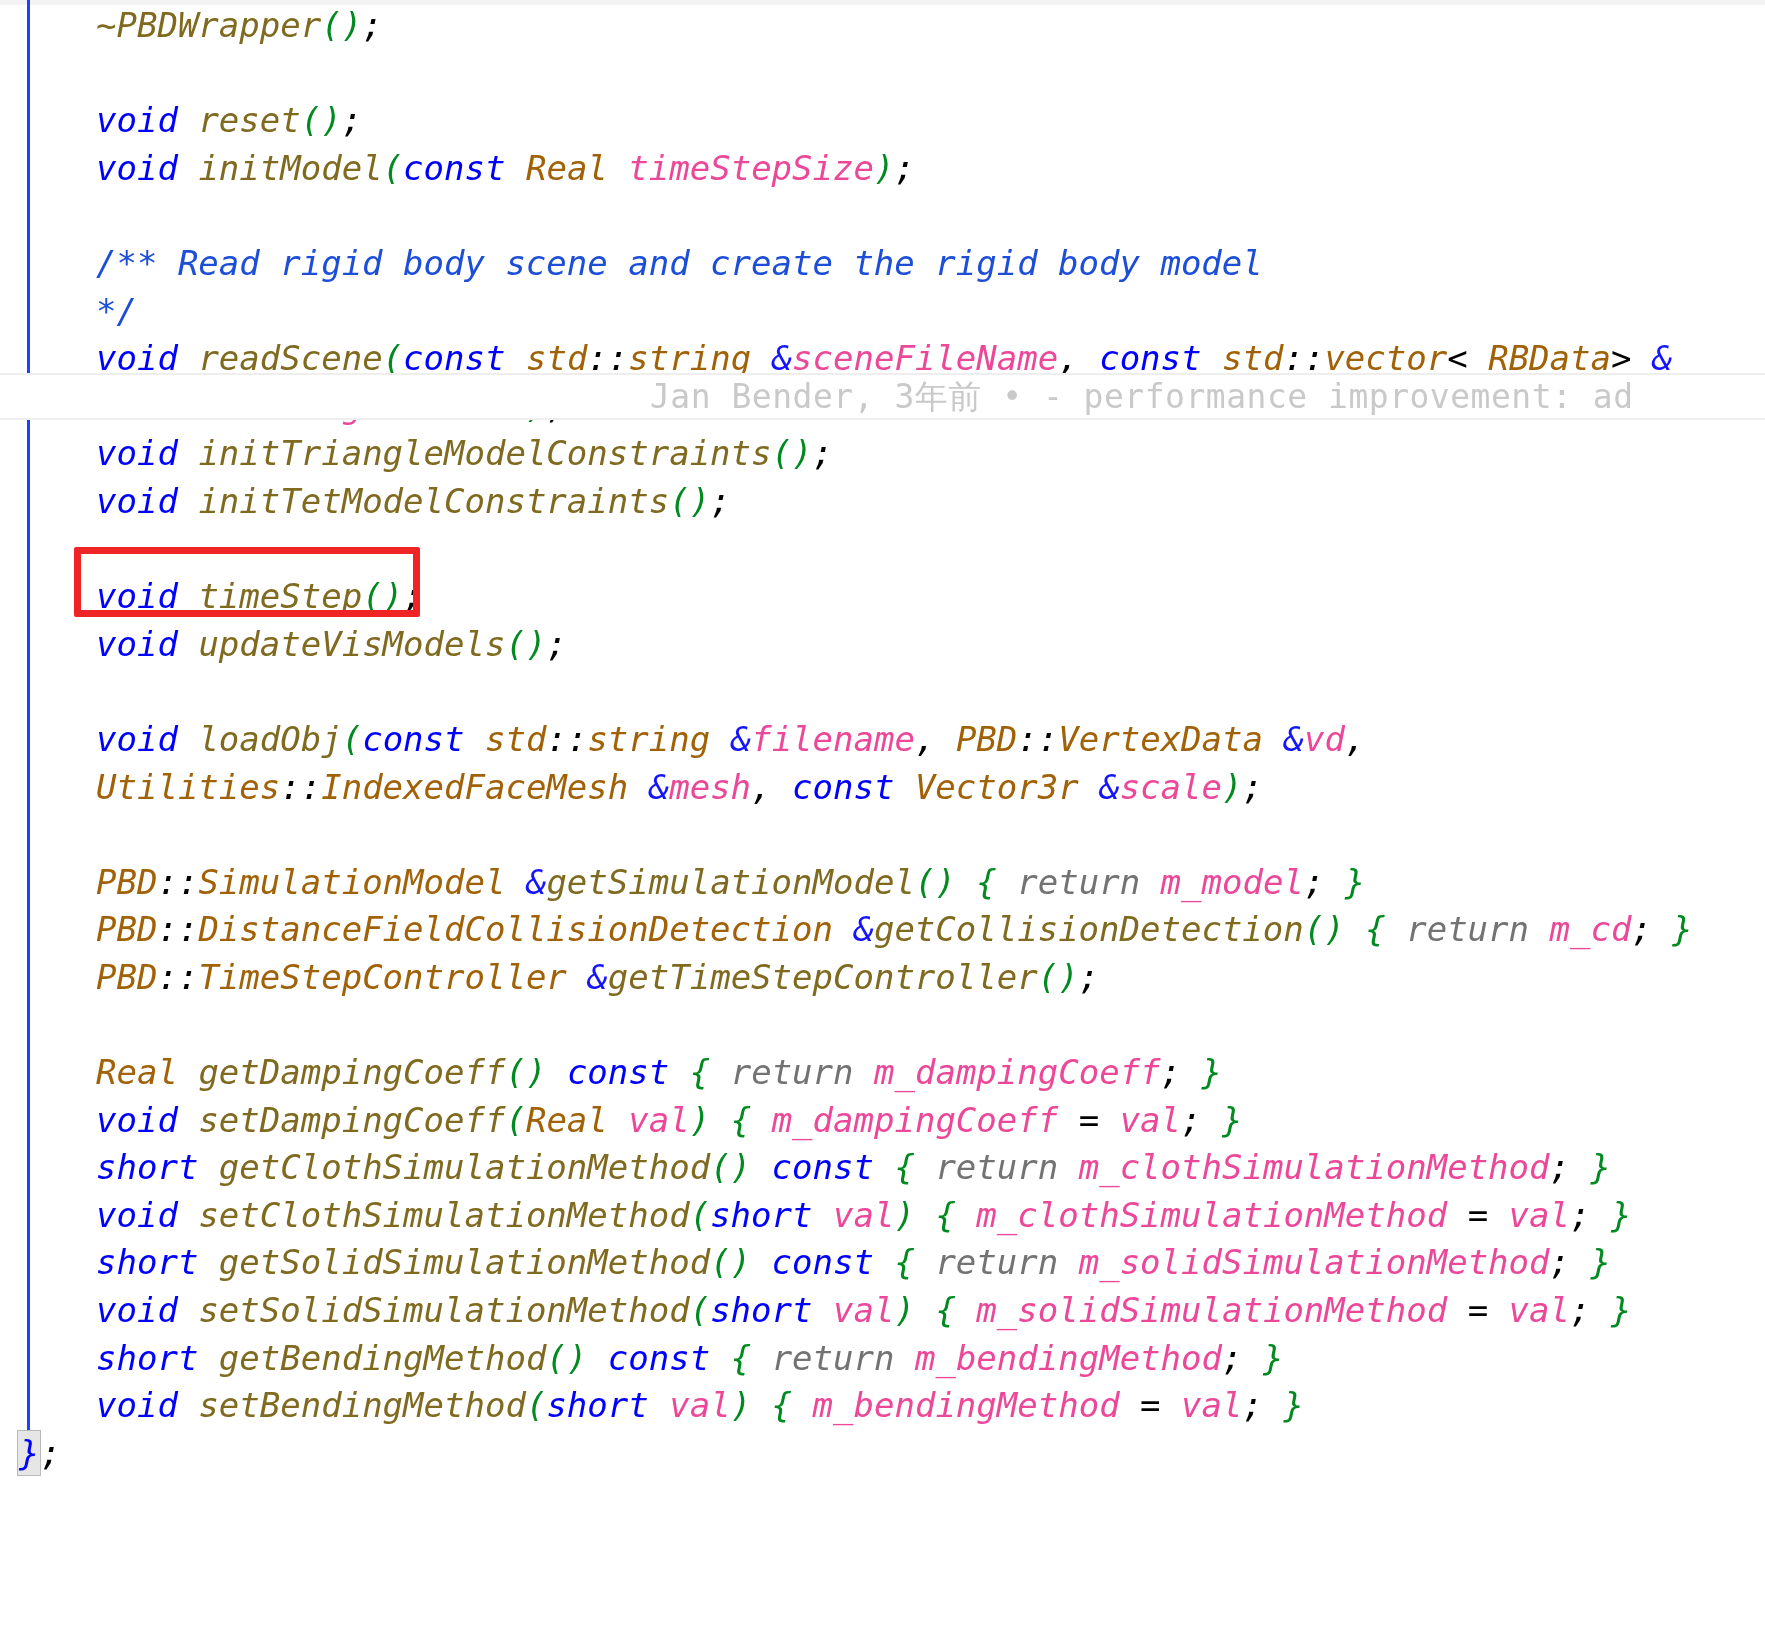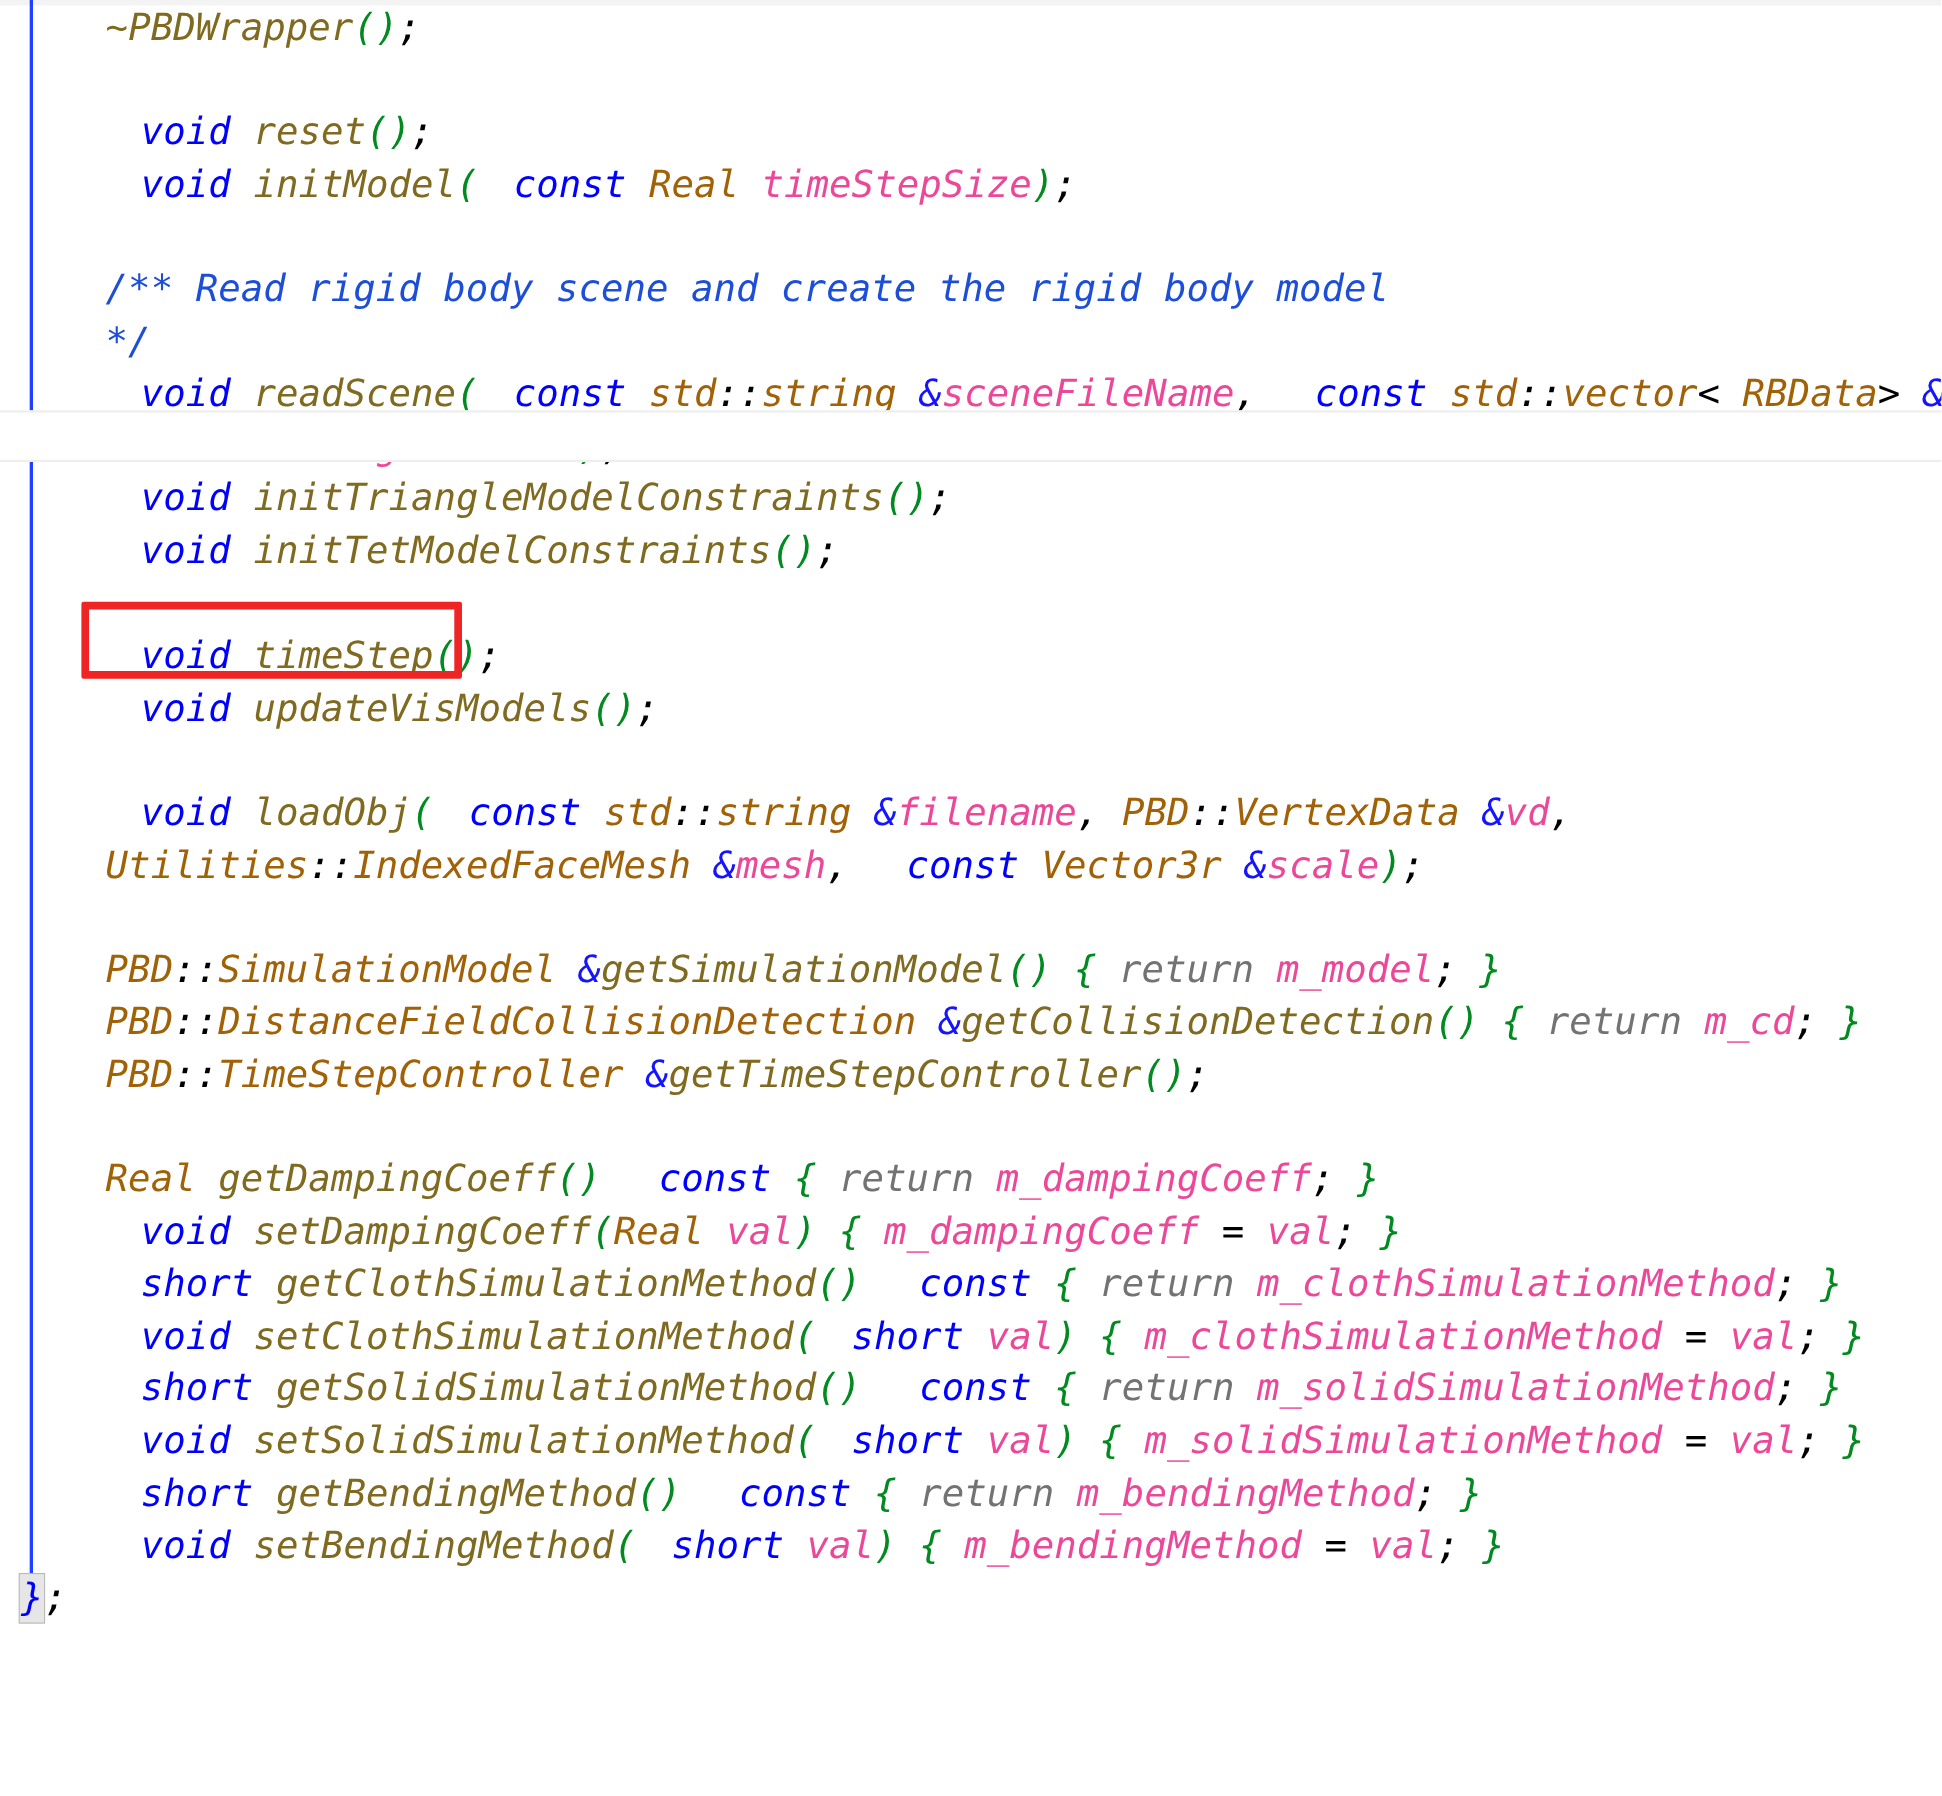--- a/index.html
+++ b/index.html
@@ -55,21 +55,21 @@
   }
   .line {
     height: 47.6px;
     position: relative;
     padding-left: 96px;
     white-space: pre;
   }
   .line.noindent { padding-left: 18px; }
 
   
-  .kw    { color: #0000ff; margin-left: 32px; }            
+  .kw    { color: #0000ff; }            
   .ret   { color: #737373; }            
   .fn    { color: #7f6a1f; }            
   .typ   { color: #a16207; text-align: center; }            
   .par   { color: #008a1f; }            
   .brc   { color: #008a1f; }            
   .pct   { color: #000000; }            
   .var   { color: #ec4899; }            
   .amp   { color: #1414ff; }            
   .cmt   { color: #1d4ed8; }            
   .tilde { color: #7f6a1f; }
@@ -130,16 +130,17 @@
 
 <div id="editor">
 
   <div class="top-strip"></div>
 
   <div class="indent-guide"></div>
 
   <div class="code" id="code-root"><div class="line"><span class="tilde">~</span><span class="fn">PBDWrapper</span><span class="par">(</span><span class="par">)</span><span class="pct">;</span></div><div class="line">&nbsp;</div><div class="line"><span class="kw">void</span><span class="pct"> </span><span class="fn">reset</span><span class="par">(</span><span class="par">)</span><span class="pct">;</span></div><div class="line"><span class="kw">void</span><span class="pct"> </span><span class="fn">initModel</span><span class="par">(</span><span class="kw">const</span><span class="pct"> </span><span class="typ">Real</span><span class="pct"> </span><span class="var">timeStepSize</span><span class="par">)</span><span class="pct">;</span></div><div class="line">&nbsp;</div><div class="line"><span class="cmt">/** Read rigid body scene and create the rigid body model</span></div><div class="line"><span class="cmt">*/</span></div><div class="line"><span class="kw">void</span><span class="pct"> </span><span class="fn">readScene</span><span class="par">(</span><span class="kw">const</span><span class="pct"> </span><span class="typ">std</span><span class="pct">::</span><span class="typ">string</span><span class="pct"> </span><span class="amp">&amp;</span><span class="var">sceneFileName</span><span class="pct">, </span><span class="kw">const</span><span class="pct"> </span><span class="typ">std</span><span class="pct">::</span><span class="typ">vector</span><span class="pct">&lt; </span><span class="typ">RBData</span><span class="pct">&gt; </span><span class="amp">&amp;</span></div><div class="line"><span class="var">additionalRigidBodies</span><span class="par">)</span><span class="pct">;</span></div><div class="line"><span class="kw">void</span><span class="pct"> </span><span class="fn">initTriangleModelConstraints</span><span class="par">(</span><span class="par">)</span><span class="pct">;</span></div><div class="line"><span class="kw">void</span><span class="pct"> </span><span class="fn">initTetModelConstraints</span><span class="par">(</span><span class="par">)</span><span class="pct">;</span></div><div class="line">&nbsp;</div><div class="line"><span class="kw">void</span><span class="pct"> </span><span class="fn">timeStep</span><span class="par">(</span><span class="par">)</span><span class="pct">;</span></div><div class="line"><span class="kw">void</span><span class="pct"> </span><span class="fn">updateVisModels</span><span class="par">(</span><span class="par">)</span><span class="pct">;</span></div><div class="line">&nbsp;</div><div class="line"><span class="kw">void</span><span class="pct"> </span><span class="fn">loadObj</span><span class="par">(</span><span class="kw">const</span><span class="pct"> </span><span class="typ">std</span><span class="pct">::</span><span class="typ">string</span><span class="pct"> </span><span class="amp">&amp;</span><span class="var">filename</span><span class="pct">, </span><span class="typ">PBD</span><span class="pct">::</span><span class="typ">VertexData</span><span class="pct"> </span><span class="amp">&amp;</span><span class="var">vd</span><span class="pct">,</span></div><div class="line"><span class="typ">Utilities</span><span class="pct">::</span><span class="typ">IndexedFaceMesh</span><span class="pct"> </span><span class="amp">&amp;</span><span class="var">mesh</span><span class="pct">, </span><span class="kw">const</span><span class="pct"> </span><span class="typ">Vector3r</span><span class="pct"> </span><span class="amp">&amp;</span><span class="var">scale</span><span class="par">)</span><span class="pct">;</span></div><div class="line">&nbsp;</div><div class="line"><span class="typ">PBD</span><span class="pct">::</span><span class="typ">SimulationModel</span><span class="pct"> </span><span class="amp">&amp;</span><span class="fn">getSimulationModel</span><span class="par">(</span><span class="par">)</span><span class="pct"> </span><span class="brc">{</span><span class="pct"> </span><span class="ret">return</span><span class="pct"> </span><span class="var">m_model</span><span class="pct">; </span><span class="brc">}</span></div><div class="line"><span class="typ">PBD</span><span class="pct">::</span><span class="typ">DistanceFieldCollisionDetection</span><span class="pct"> </span><span class="amp">&amp;</span><span class="fn">getCollisionDetection</span><span class="par">(</span><span class="par">)</span><span class="pct"> </span><span class="brc">{</span><span class="pct"> </span><span class="ret">return</span><span class="pct"> </span><span class="var">m_cd</span><span class="pct">; </span><span class="brc">}</span></div><div class="line"><span class="typ">PBD</span><span class="pct">::</span><span class="typ">TimeStepController</span><span class="pct"> </span><span class="amp">&amp;</span><span class="fn">getTimeStepController</span><span class="par">(</span><span class="par">)</span><span class="pct">;</span></div><div class="line">&nbsp;</div><div class="line"><span class="typ">Real</span><span class="pct"> </span><span class="fn">getDampingCoeff</span><span class="par">(</span><span class="par">)</span><span class="pct"> </span><span class="kw">const</span><span class="pct"> </span><span class="brc">{</span><span class="pct"> </span><span class="ret">return</span><span class="pct"> </span><span class="var">m_dampingCoeff</span><span class="pct">; </span><span class="brc">}</span></div><div class="line"><span class="kw">void</span><span class="pct"> </span><span class="fn">setDampingCoeff</span><span class="par">(</span><span class="typ">Real</span><span class="pct"> </span><span class="var">val</span><span class="par">)</span><span class="pct"> </span><span class="brc">{</span><span class="pct"> </span><span class="var">m_dampingCoeff</span><span class="pct"> = </span><span class="var">val</span><span class="pct">; </span><span class="brc">}</span></div><div class="line"><span class="kw">short</span><span class="pct"> </span><span class="fn">getClothSimulationMethod</span><span class="par">(</span><span class="par">)</span><span class="pct"> </span><span class="kw">const</span><span class="pct"> </span><span class="brc">{</span><span class="pct"> </span><span class="ret">return</span><span class="pct"> </span><span class="var">m_clothSimulationMethod</span><span class="pct">; </span><span class="brc">}</span></div><div class="line"><span class="kw">void</span><span class="pct"> </span><span class="fn">setClothSimulationMethod</span><span class="par">(</span><span class="kw">short</span><span class="pct"> </span><span class="var">val</span><span class="par">)</span><span class="pct"> </span><span class="brc">{</span><span class="pct"> </span><span class="var">m_clothSimulationMethod</span><span class="pct"> = </span><span class="var">val</span><span class="pct">; </span><span class="brc">}</span></div><div class="line"><span class="kw">short</span><span class="pct"> </span><span class="fn">getSolidSimulationMethod</span><span class="par">(</span><span class="par">)</span><span class="pct"> </span><span class="kw">const</span><span class="pct"> </span><span class="brc">{</span><span class="pct"> </span><span class="ret">return</span><span class="pct"> </span><span class="var">m_solidSimulationMethod</span><span class="pct">; </span><span class="brc">}</span></div><div class="line"><span class="kw">void</span><span class="pct"> </span><span class="fn">setSolidSimulationMethod</span><span class="par">(</span><span class="kw">short</span><span class="pct"> </span><span class="var">val</span><span class="par">)</span><span class="pct"> </span><span class="brc">{</span><span class="pct"> </span><span class="var">m_solidSimulationMethod</span><span class="pct"> = </span><span class="var">val</span><span class="pct">; </span><span class="brc">}</span></div><div class="line"><span class="kw">short</span><span class="pct"> </span><span class="fn">getBendingMethod</span><span class="par">(</span><span class="par">)</span><span class="pct"> </span><span class="kw">const</span><span class="pct"> </span><span class="brc">{</span><span class="pct"> </span><span class="ret">return</span><span class="pct"> </span><span class="var">m_bendingMethod</span><span class="pct">; </span><span class="brc">}</span></div><div class="line"><span class="kw">void</span><span class="pct"> </span><span class="fn">setBendingMethod</span><span class="par">(</span><span class="kw">short</span><span class="pct"> </span><span class="var">val</span><span class="par">)</span><span class="pct"> </span><span class="brc">{</span><span class="pct"> </span><span class="var">m_bendingMethod</span><span class="pct"> = </span><span class="var">val</span><span class="pct">; </span><span class="brc">}</span></div><div class="line noindent"><span class="brace-match">}</span><span class="pct">;</span></div></div>
 
   <div class="blame-row"></div>
+  <div class="blame-text">Jan Bender, 3年前 • - performance improvement: ad</div>
 
   <div class="red-box"></div>
 
 </div>
 
 </body></html>

